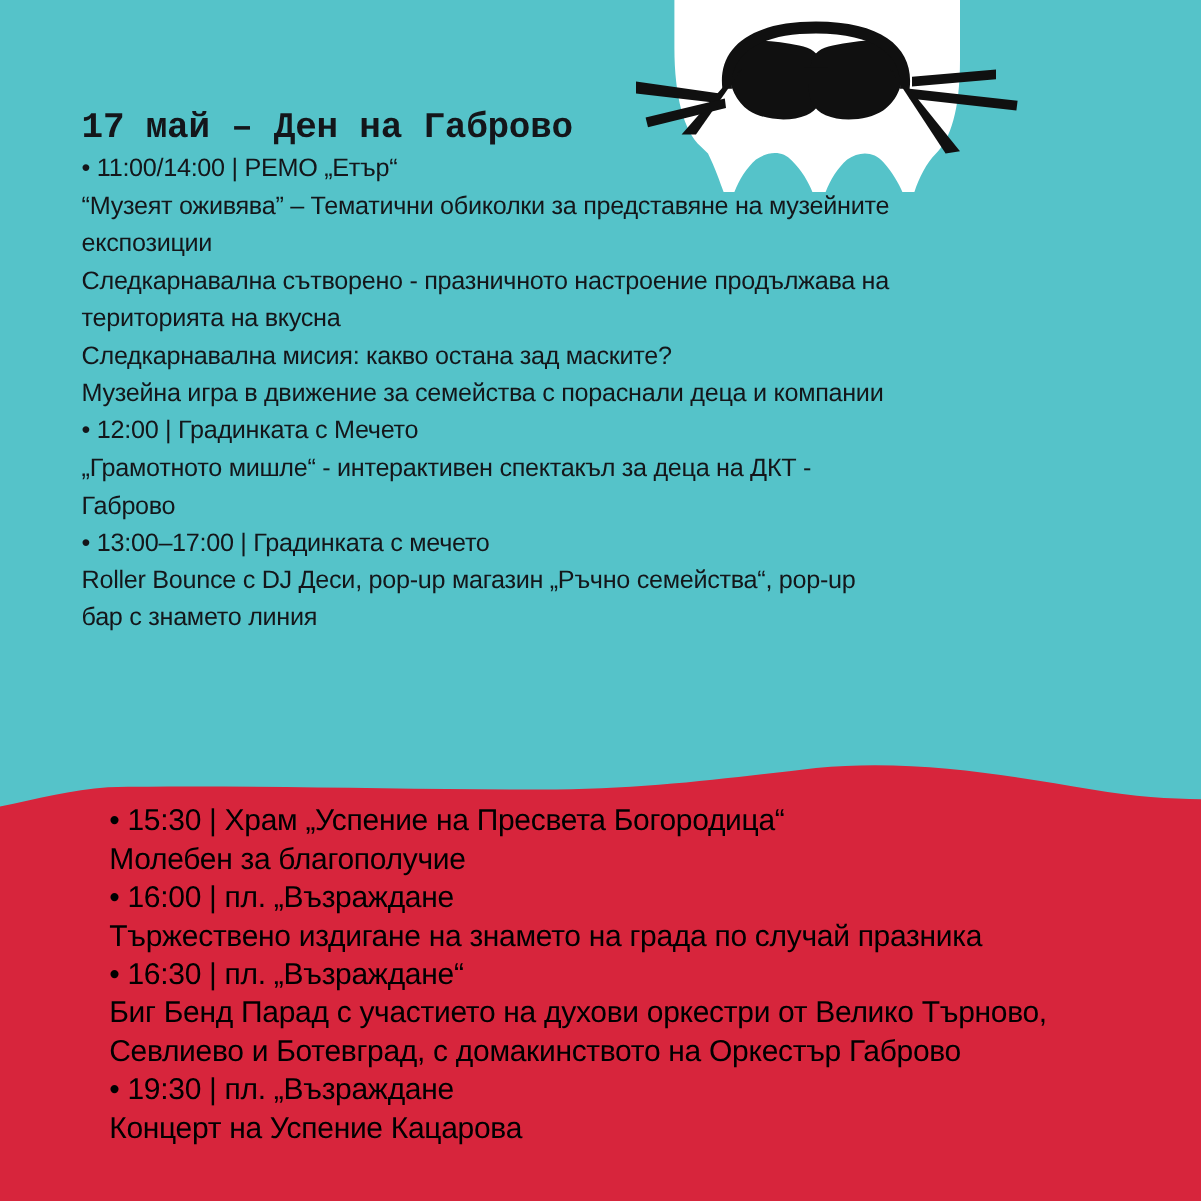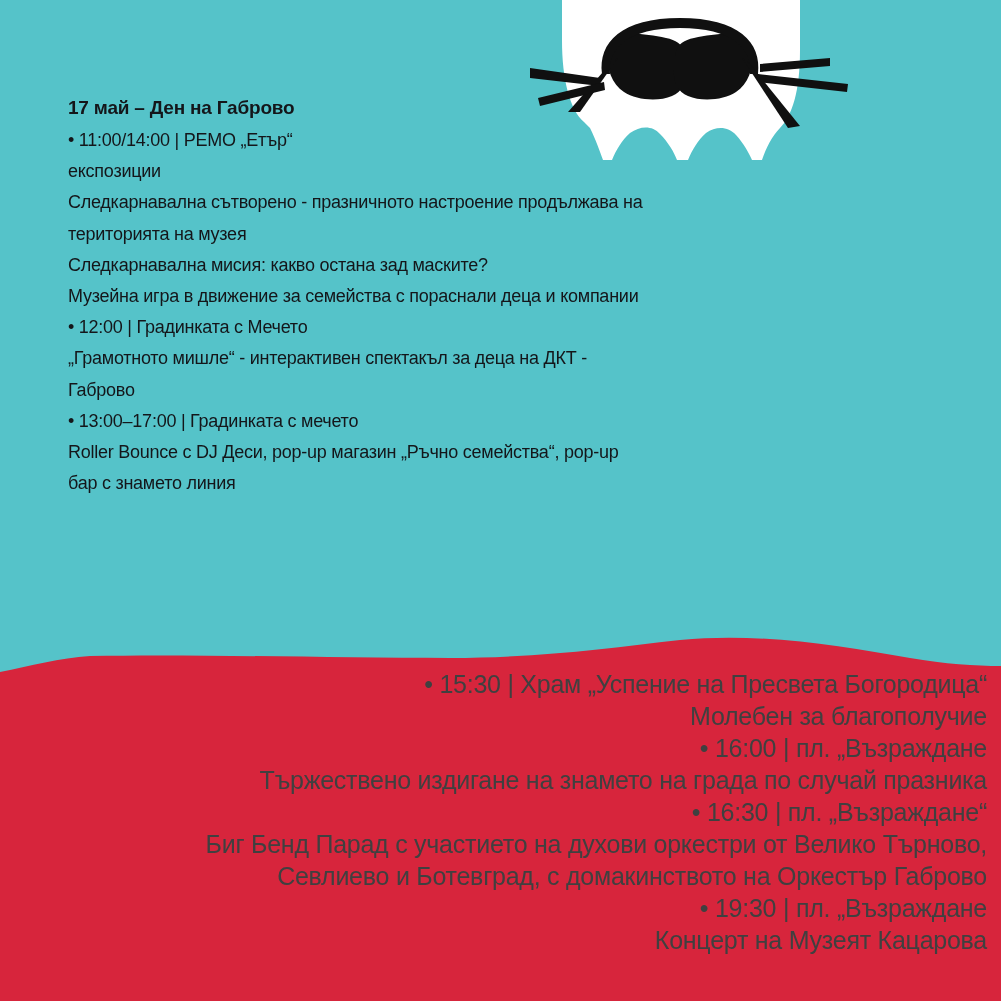--- a/index.html
+++ b/index.html
@@ -45,36 +45,36 @@
     position: absolute;
     box-sizing: border-box;
   }
   #teal-program {
     left: 68px;
     top: 92px;
     width: 905px;
     color: #14161a;
   }
   #red-program {
-    left: 107px;
+    left: 91px;
     top: 668px;
     width: 880px;
-    color: #404040;
-    text-align: right;
+    color: #000000;
   }
 
   .prog-heading {
-    font-size: 19px;
+    font-size: 30px;
     font-weight: bold;
     letter-spacing: -0.2px;
     line-height: 31px;
     margin: 0 0 2px 0;
+    font-family: Liberation Mono, monospace;
   }
   .prog-line {
-    font-size: 18px;
+    font-size: 21px;
     line-height: 31.2px;
     letter-spacing: -0.25px;
     margin: 0;
     white-space: pre-wrap;
   }
   #red-program .prog-line {
     font-size: 25px;
     line-height: 32px;
   }
 </style>
@@ -147,38 +147,39 @@
              C 200 54, 330 58, 450 58
              C 540 58, 610 48, 680 40
              C 760 32, 840 46, 910 58
              C 945 64, 975 66, 1001 66
              L 1001 401 L 0 401 Z" fill="#d7253c"></path>
   </svg>
 
   <div id="teal-program" class="text-block">
     <div class="prog-heading">17 май – Ден на Габрово</div>
     <div class="prog-line">• 11:00/14:00 | РЕМО „Етър“</div>
+    <div class="prog-line">“Музеят оживява” – Тематични обиколки за представяне на музейните</div>
     <div class="prog-line">експозиции</div>
     <div class="prog-line">Следкарнавална сътворено - празничното настроение продължава на</div>
-    <div class="prog-line">територията на музея</div>
+    <div class="prog-line">територията на вкусна</div>
     <div class="prog-line">Следкарнавална мисия: какво остана зад маските?</div>
     <div class="prog-line">Музейна игра в движение за семейства с пораснали деца и компании</div>
     <div class="prog-line">• 12:00 | Градинката с Мечето</div>
     <div class="prog-line">„Грамотното мишле“ - интерактивен спектакъл за деца на ДКТ -</div>
     <div class="prog-line">Габрово</div>
     <div class="prog-line">• 13:00–17:00 | Градинката с мечето</div>
     <div class="prog-line">Roller Bounce с DJ Деси, pop-up магазин „Ръчно семейства“, pop-up</div>
     <div class="prog-line">бар с знамето линия</div>
   </div>
 
   <div id="red-program" class="text-block">
     <div class="prog-line">• 15:30 | Храм „Успение на Пресвета Богородица“</div>
     <div class="prog-line">Молебен за благополучие</div>
     <div class="prog-line">• 16:00 | пл. „Възраждане</div>
     <div class="prog-line">Тържествено издигане на знамето на града по случай празника</div>
     <div class="prog-line">• 16:30 | пл. „Възраждане“</div>
     <div class="prog-line">Биг Бенд Парад с участието на духови оркестри от Велико Търново,</div>
     <div class="prog-line">Севлиево и Ботевград, с домакинството на Оркестър Габрово</div>
     <div class="prog-line">• 19:30 | пл. „Възраждане</div>
-    <div class="prog-line">Концерт на Музеят Кацарова</div>
+    <div class="prog-line">Концерт на Успение Кацарова</div>
   </div>
 
 </div>
 
 </body></html>

